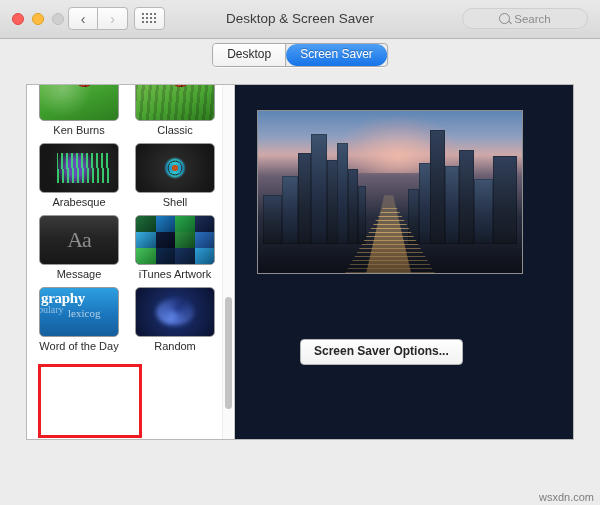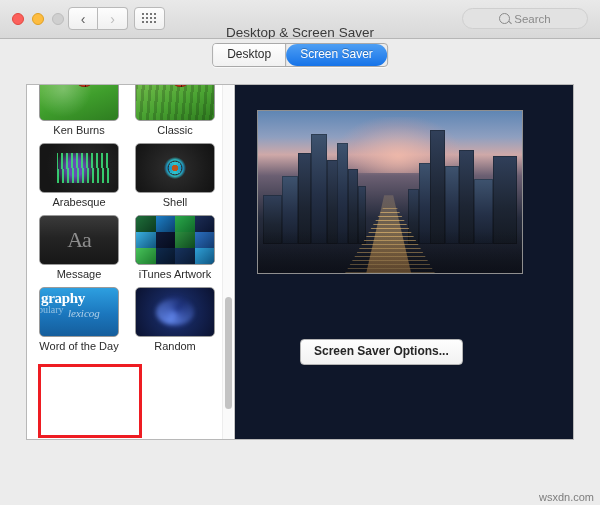--- a/index.html
+++ b/index.html
@@ -88,21 +88,20 @@
     background: #4a4a4a;
     border-radius: 50%;
   }
 
   .win-title {
     position: absolute;
     left: 0; right: 0; top: 11px;
     text-align: center;
     font-size: 13.5px;
     color: #3b3b3b;
-    margin-top: 14px;
   }
 
   .searchfield {
     position: absolute;
     right: 12px; top: 8px;
     width: 126px; height: 21px;
     background: #e2e2e2;
     border: 1px solid #cfcfcf;
     border-radius: 11px;
     box-sizing: border-box;
@@ -316,21 +315,20 @@
   .th-wotd .w1 {
     position: absolute; left: 1px; top: 2px;
     font-family: "Liberation Serif", serif;
     font-size: 15px; color: #ffffff; font-weight: bold;
     letter-spacing: -0.3px;
   }
   .th-wotd .w2 {
     position: absolute; left: 28px; top: 19px;
     font-family: "Liberation Serif", serif;
     font-size: 11px; color: rgba(255,255,255,0.65);
-    font-style: italic;
   }
   .th-wotd .w3 {
     position: absolute; left: -2px; top: 16px;
     font-family: Liberation Serif, serif;
     font-size: 10px; color: rgba(255,255,255,0.5);
   }
   .th-aerial {
     background:
       linear-gradient(to bottom, #b9c4cc 0%, #93a3ae 18%, #5c6f74 42%, #3b4a44 70%, #2d3a30 100%);
   }

